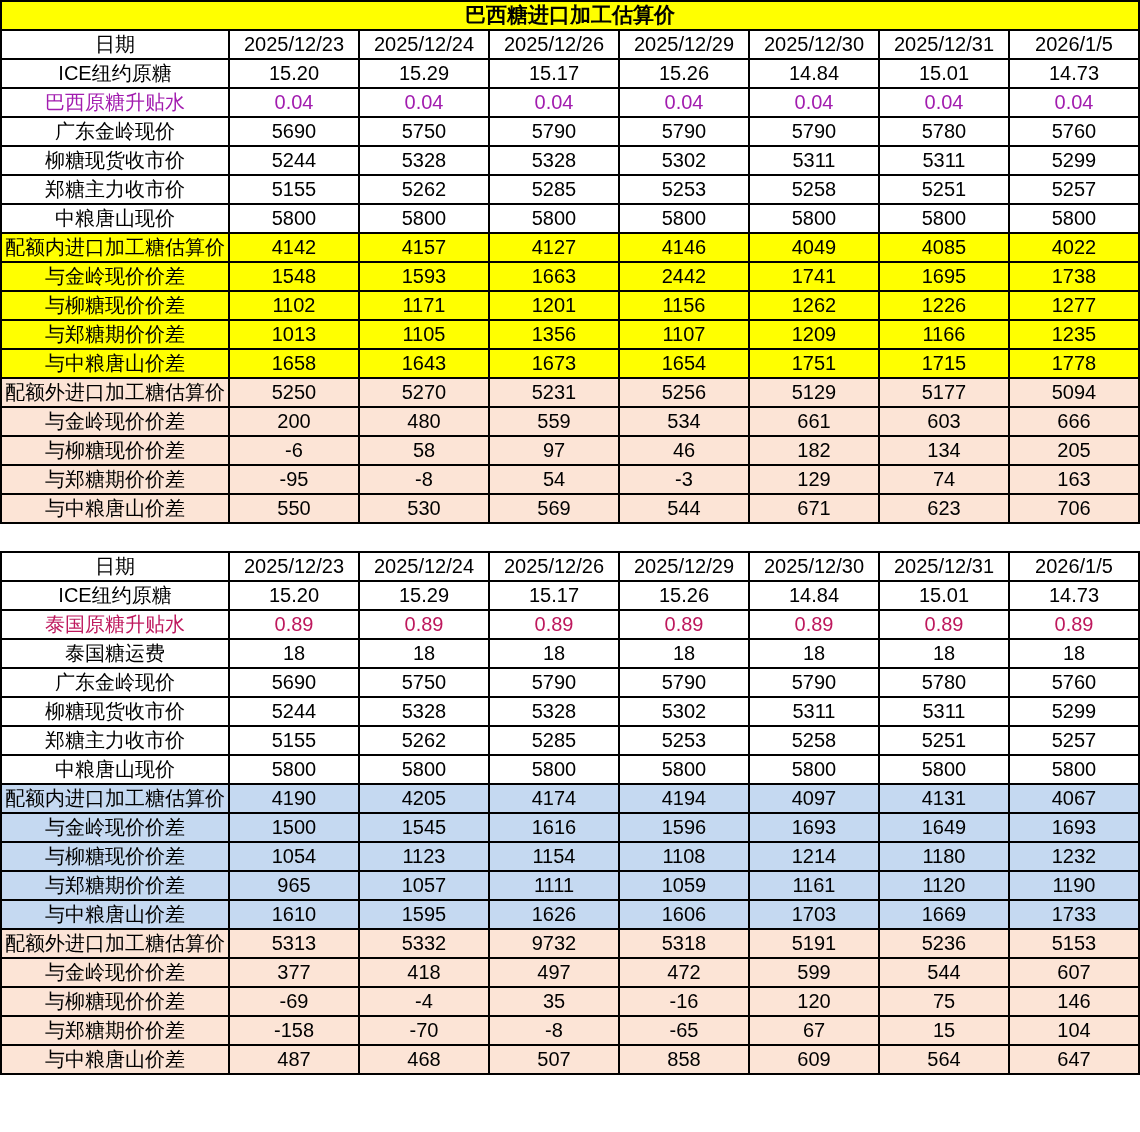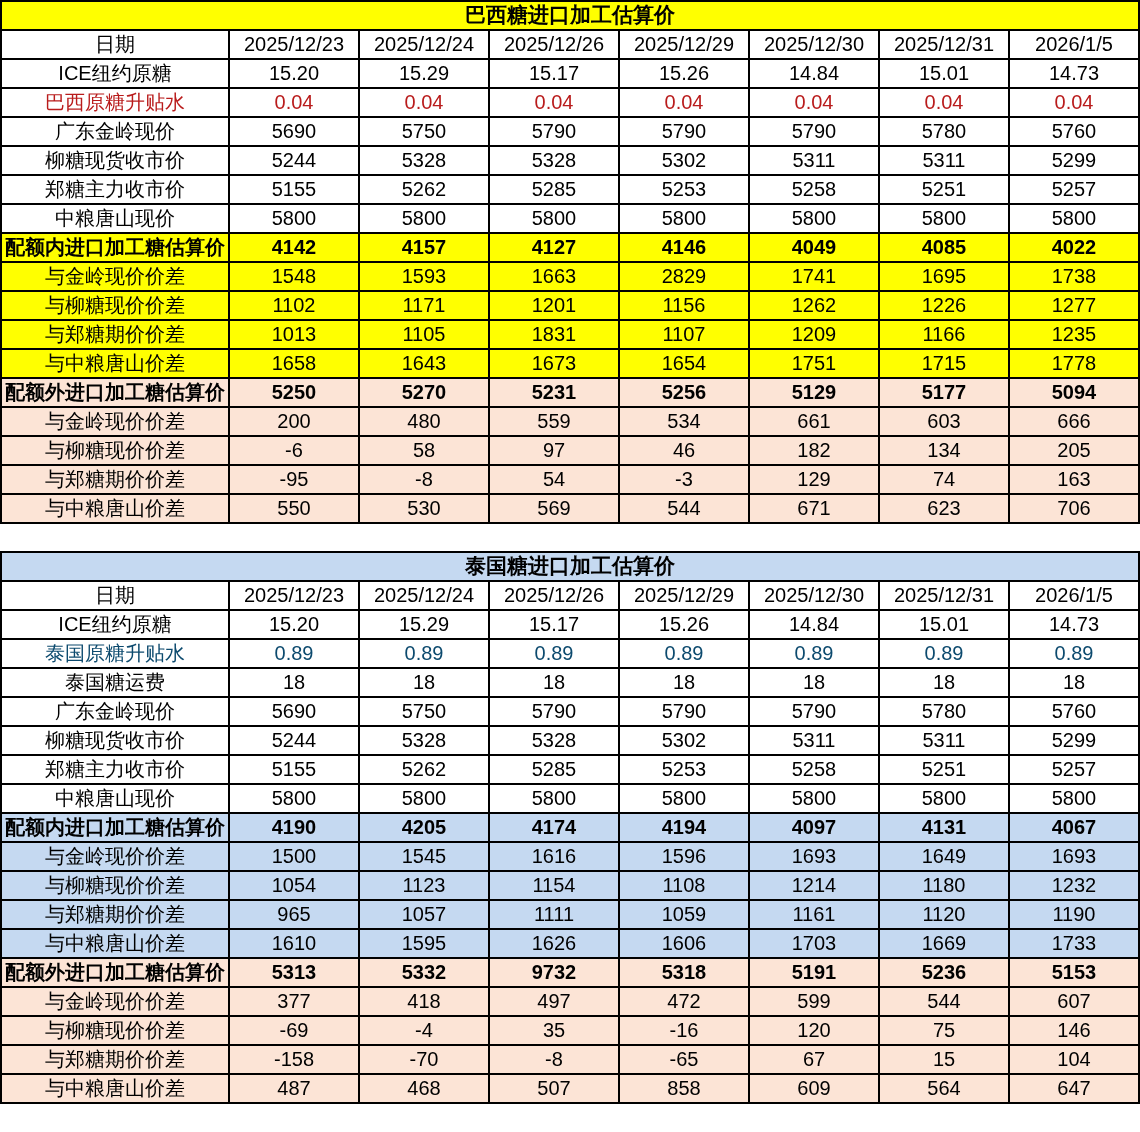--- a/index.html
+++ b/index.html
@@ -27,21 +27,21 @@
     font-size: 20px;
     line-height: 1.05;
     overflow: hidden;
     white-space: nowrap;
   }
   td.title-cell {
     font-weight: bold;
     font-size: 21px;
     text-align: center;
   }
-  tr.head-row td { font-weight: bold; }
+  tr.head-row td { font-weight: normal; }
   div.gap {
     height: 27px;
     background: #FFFFFF;
   }
 </style>
 </head>
 <body>
 
 <div id="report">
     <table>
@@ -72,21 +72,21 @@
         <tr>
           <td>ICE纽约原糖</td>
           <td>15.20</td>
           <td>15.29</td>
           <td>15.17</td>
           <td>15.26</td>
           <td>14.84</td>
           <td>15.01</td>
           <td>14.73</td>
         </tr>
-        <tr style="color: #b91c1c;">
+        <tr style="color: #a21caf;">
           <td>巴西原糖升贴水</td>
           <td>0.04</td>
           <td>0.04</td>
           <td>0.04</td>
           <td>0.04</td>
           <td>0.04</td>
           <td>0.04</td>
           <td>0.04</td>
         </tr>
         <tr>
@@ -137,40 +137,40 @@
           <td>4146</td>
           <td>4049</td>
           <td>4085</td>
           <td>4022</td>
         </tr>
         <tr style="background: rgb(255, 255, 0);">
           <td>与金岭现价价差</td>
           <td>1548</td>
           <td>1593</td>
           <td>1663</td>
-          <td>2829</td>
+          <td>2442</td>
           <td>1741</td>
           <td>1695</td>
           <td>1738</td>
         </tr>
         <tr style="background: rgb(255, 255, 0);">
           <td>与柳糖现价价差</td>
           <td>1102</td>
           <td>1171</td>
           <td>1201</td>
           <td>1156</td>
           <td>1262</td>
           <td>1226</td>
           <td>1277</td>
         </tr>
         <tr style="background: rgb(255, 255, 0);">
           <td>与郑糖期价价差</td>
           <td>1013</td>
           <td>1105</td>
-          <td>1831</td>
+          <td>1356</td>
           <td>1107</td>
           <td>1209</td>
           <td>1166</td>
           <td>1235</td>
         </tr>
         <tr style="background: rgb(255, 255, 0);">
           <td>与中粮唐山价差</td>
           <td>1658</td>
           <td>1643</td>
           <td>1673</td>
@@ -238,43 +238,40 @@
         <col style="width: 130px;">
         <col style="width: 130px;">
         <col style="width: 130px;">
         <col style="width: 130px;">
         <col style="width: 130px;">
         <col style="width: 130px;">
         <col style="width: 130px;">
       </colgroup>
       <tbody>
         <tr>
-          <td colspan="8" class="title-cell" style="background: rgb(197, 217, 241);">泰国糖进口加工估算价</td>
-        </tr>
-        <tr>
           <td>日期</td>
           <td>2025/12/23</td>
           <td>2025/12/24</td>
           <td>2025/12/26</td>
           <td>2025/12/29</td>
           <td>2025/12/30</td>
           <td>2025/12/31</td>
           <td>2026/1/5</td>
         </tr>
         <tr>
           <td>ICE纽约原糖</td>
           <td>15.20</td>
           <td>15.29</td>
           <td>15.17</td>
           <td>15.26</td>
           <td>14.84</td>
           <td>15.01</td>
           <td>14.73</td>
         </tr>
-        <tr style="color: #0c4a6e;">
+        <tr style="color: #be185d;">
           <td>泰国原糖升贴水</td>
           <td>0.89</td>
           <td>0.89</td>
           <td>0.89</td>
           <td>0.89</td>
           <td>0.89</td>
           <td>0.89</td>
           <td>0.89</td>
         </tr>
         <tr>

